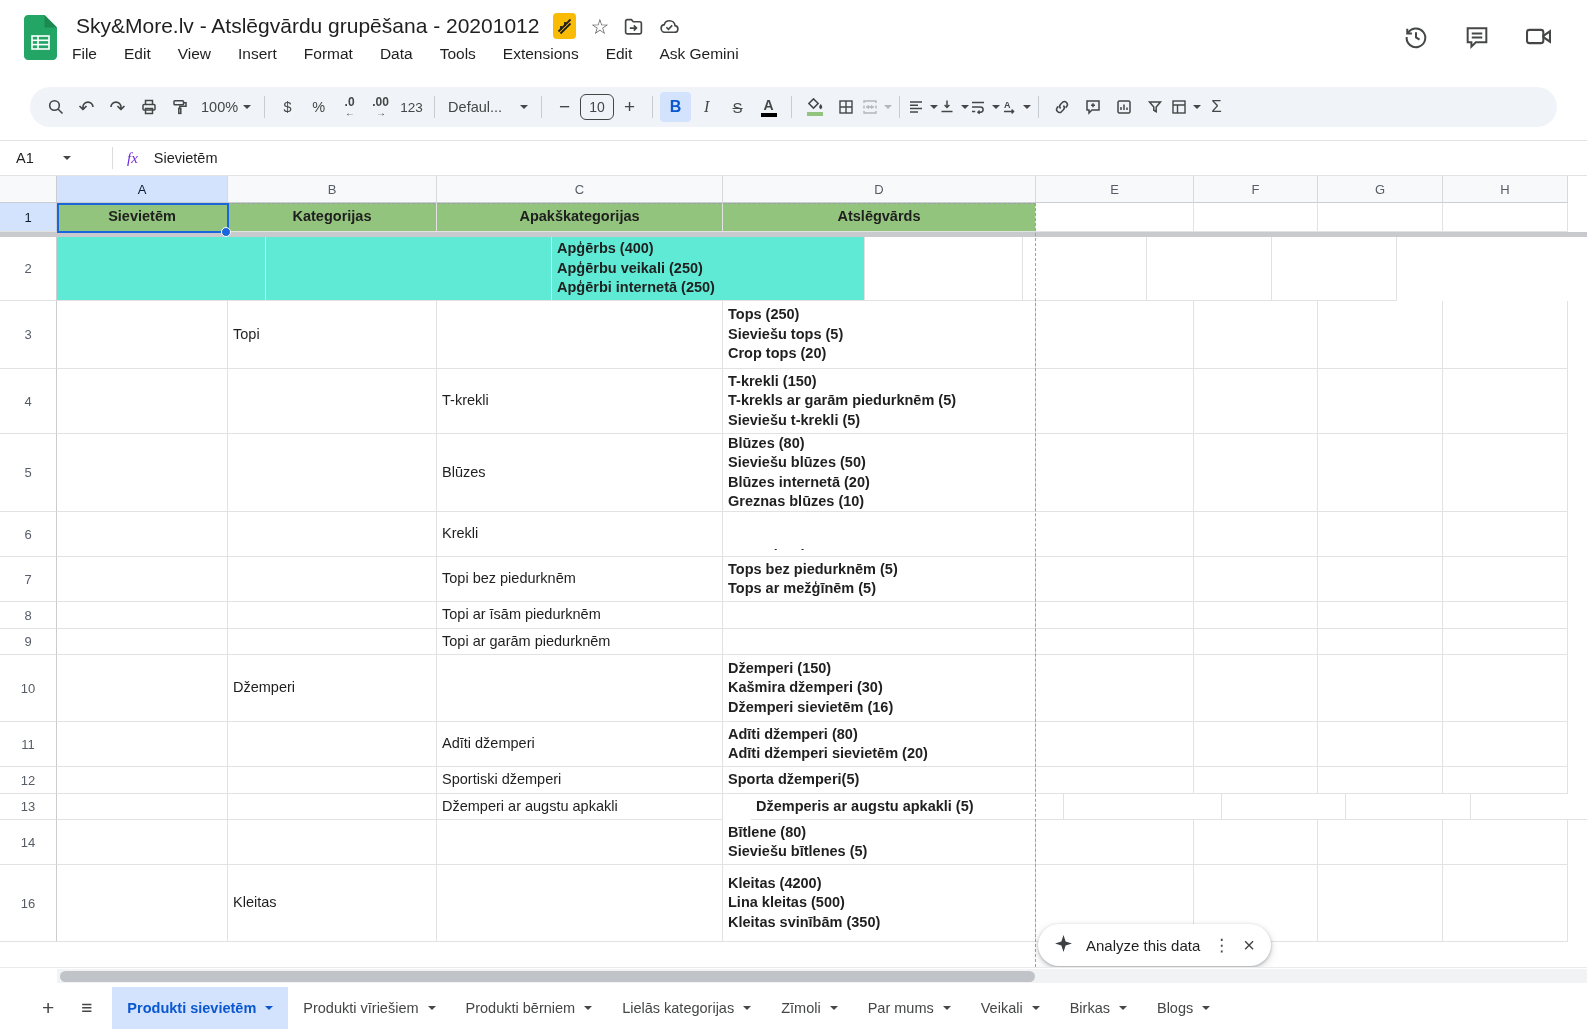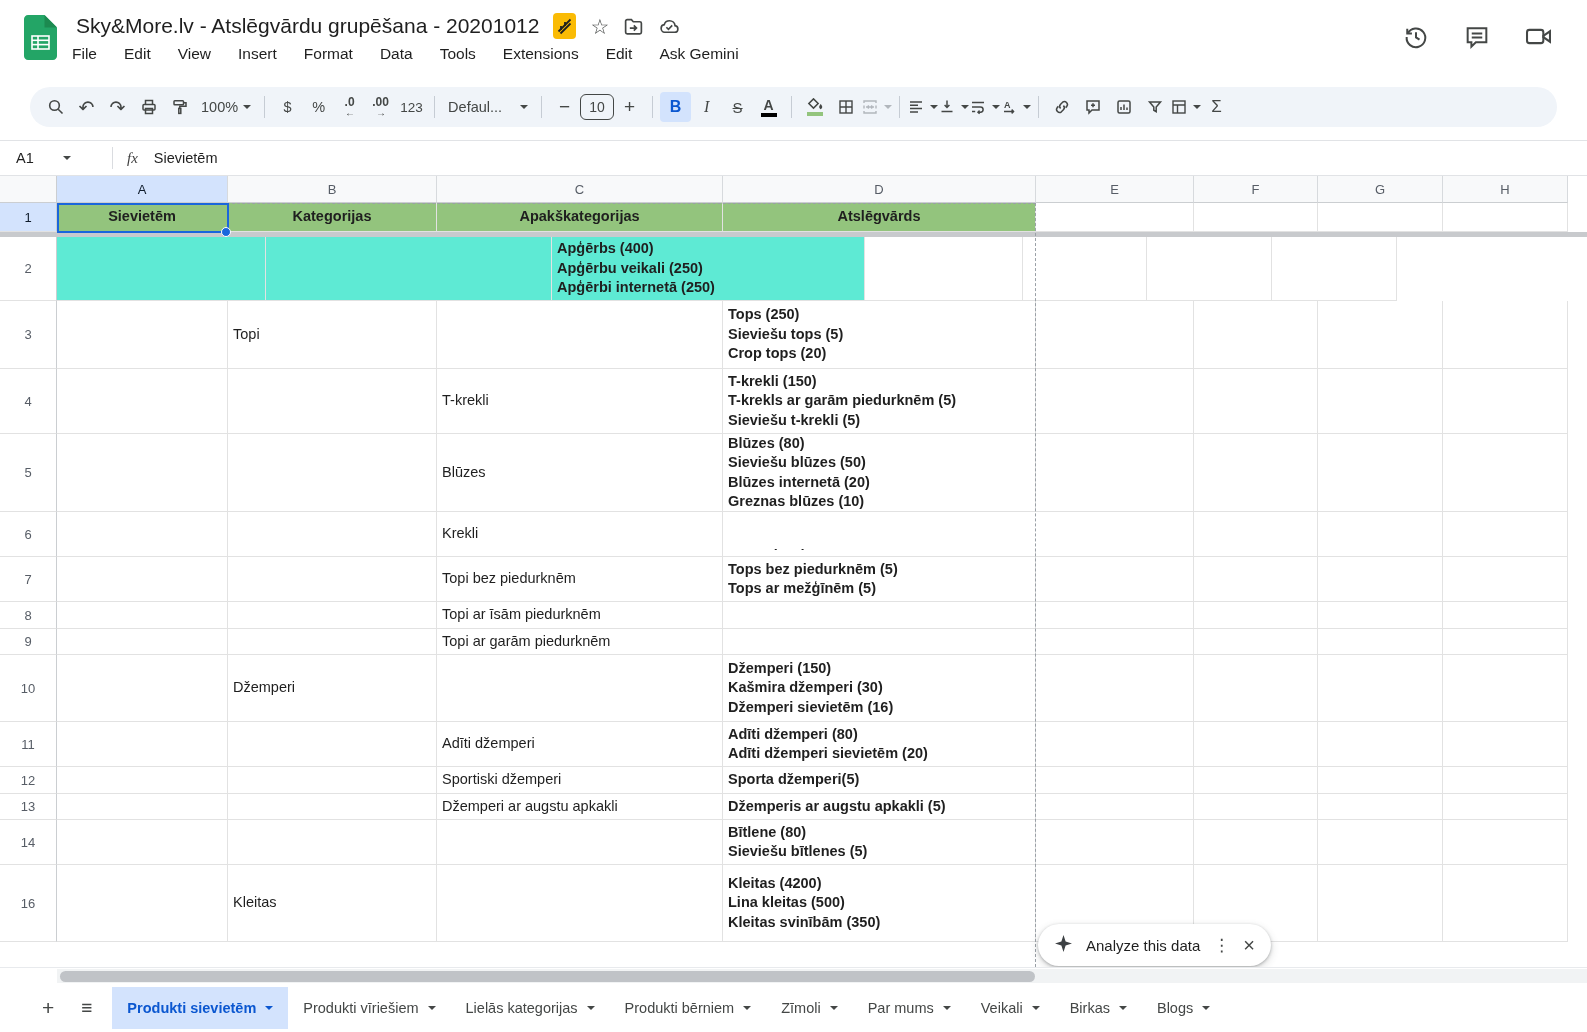--- a/index.html
+++ b/index.html
@@ -36,21 +36,21 @@
   .dec { display:flex; flex-direction:column; align-items:center; font-size:12px; font-weight:bold; line-height:1; }
   .dec .arr { font-size:10px; letter-spacing:-1px; }
   .fontsize-box { width:34px; height:26px; border:1.5px solid #444746; border-radius:6px; display:flex; align-items:center; justify-content:center; font-size:14px; background:transparent; }
   .zoom-box,.font-box { padding:0 6px; font-size:14.5px; display:flex; align-items:center; }
   .pm { font-size:19px; }
 
   
   .fbar { position:absolute; left:0; top:140px; width:1587px; height:36px; border-top:1px solid #e1e3e6; border-bottom:1px solid #e1e3e6; display:flex; align-items:center; background:#fff; }
   .namebox { width:112px; padding-left:16px; display:flex; align-items:center; gap:24px; font-size:14.5px; }
   .fdiv { width:1px; height:22px; background:#dadce0; margin-right:14px; }
-  .fx { font-family:"Liberation Serif",serif; font-style:italic; color:#404040; font-size:15px; margin-right:16px; }
+  .fx { font-family:"Liberation Serif",serif; font-style:italic; color:#6d28d9; font-size:15px; margin-right:16px; }
   .fcontent { font-size:14.5px; }
 
   
   .grid { position:absolute; left:0; top:176px; width:1587px; height:791px; background:#fff; overflow:hidden; }
   .chrow { display:flex; height:27px; }
   .corner { width:57px; background:#f8f9fa; border-right:1px solid #cbced1; border-bottom:1px solid #cbced1; }
   .ch { background:#f8f9fa; border-right:1px solid #d7dadd; border-bottom:1px solid #cbced1; display:flex; align-items:center; justify-content:center; font-size:13px; color:#575d66; }
   .ch.selcol { background:#d3e3fd; color:#0e1b2a; }
   .row { display:flex; }
   .rh { width:57px; flex:0 0 57px; border-right:1px solid #cbced1; border-bottom:1px solid #e2e2e2; display:flex; align-items:center; justify-content:center; font-size:13px; color:#575d66; background:#fff; }
@@ -487,21 +487,21 @@
         <div class="cell" style="width: 158px; flex: 0 0 158px;"></div>
         <div class="cell" style="width: 124px; flex: 0 0 124px;"></div>
         <div class="cell" style="width: 125px; flex: 0 0 125px;"></div>
         <div class="cell" style="width: 125px; flex: 0 0 125px;"></div>
       </div>
       <div class="row" style="height: 26px;">
         <div class="rh">13</div>
         <div class="cell" style="width: 171px; flex: 0 0 171px;"></div>
         <div class="cell" style="width: 209px; flex: 0 0 209px;"></div>
         <div class="cell" style="width: 286px; flex: 0 0 286px;">Džemperi ar augstu apkakli</div>
-        <div class="cell dkey" style="width: 313px; flex: 0 0 313px;">Džemperis ar augstu apkakli (5)</div>
+        <div class="cell dkey" style="width: 313px; flex: 0 0 313px; margin-left: 28px;">Džemperis ar augstu apkakli (5)</div>
         <div class="cell" style="width: 158px; flex: 0 0 158px;"></div>
         <div class="cell" style="width: 124px; flex: 0 0 124px;"></div>
         <div class="cell" style="width: 125px; flex: 0 0 125px;"></div>
         <div class="cell" style="width: 125px; flex: 0 0 125px;"></div>
       </div>
       <div class="row" style="height: 45px;">
         <div class="rh">14</div>
         <div class="cell" style="width: 171px; flex: 0 0 171px;"></div>
         <div class="cell" style="width: 209px; flex: 0 0 209px;"></div>
         <div class="cell" style="width: 286px; flex: 0 0 286px;"></div>
@@ -552,28 +552,28 @@
     <div id="tabs" style="display:flex; height:100%; align-items:center;">
         <div class="tab active">
           <span>Produkti sievietēm</span>
           <span class="tcaret"></span>
         </div>
         <div class="tab">
           <span>Produkti vīriešiem</span>
           <span class="tcaret"></span>
         </div>
         <div class="tab">
+          <span>Produkti bērniem</span>
+          <span class="tcaret"></span>
+        </div>
+        <div class="tab">
           <span>Lielās kategorijas</span>
           <span class="tcaret"></span>
         </div>
         <div class="tab">
-          <span>Produkti bērniem</span>
-          <span class="tcaret"></span>
-        </div>
-        <div class="tab">
           <span>Zīmoli</span>
           <span class="tcaret"></span>
         </div>
         <div class="tab">
           <span>Par mums</span>
           <span class="tcaret"></span>
         </div>
         <div class="tab">
           <span>Veikali</span>
           <span class="tcaret"></span>

